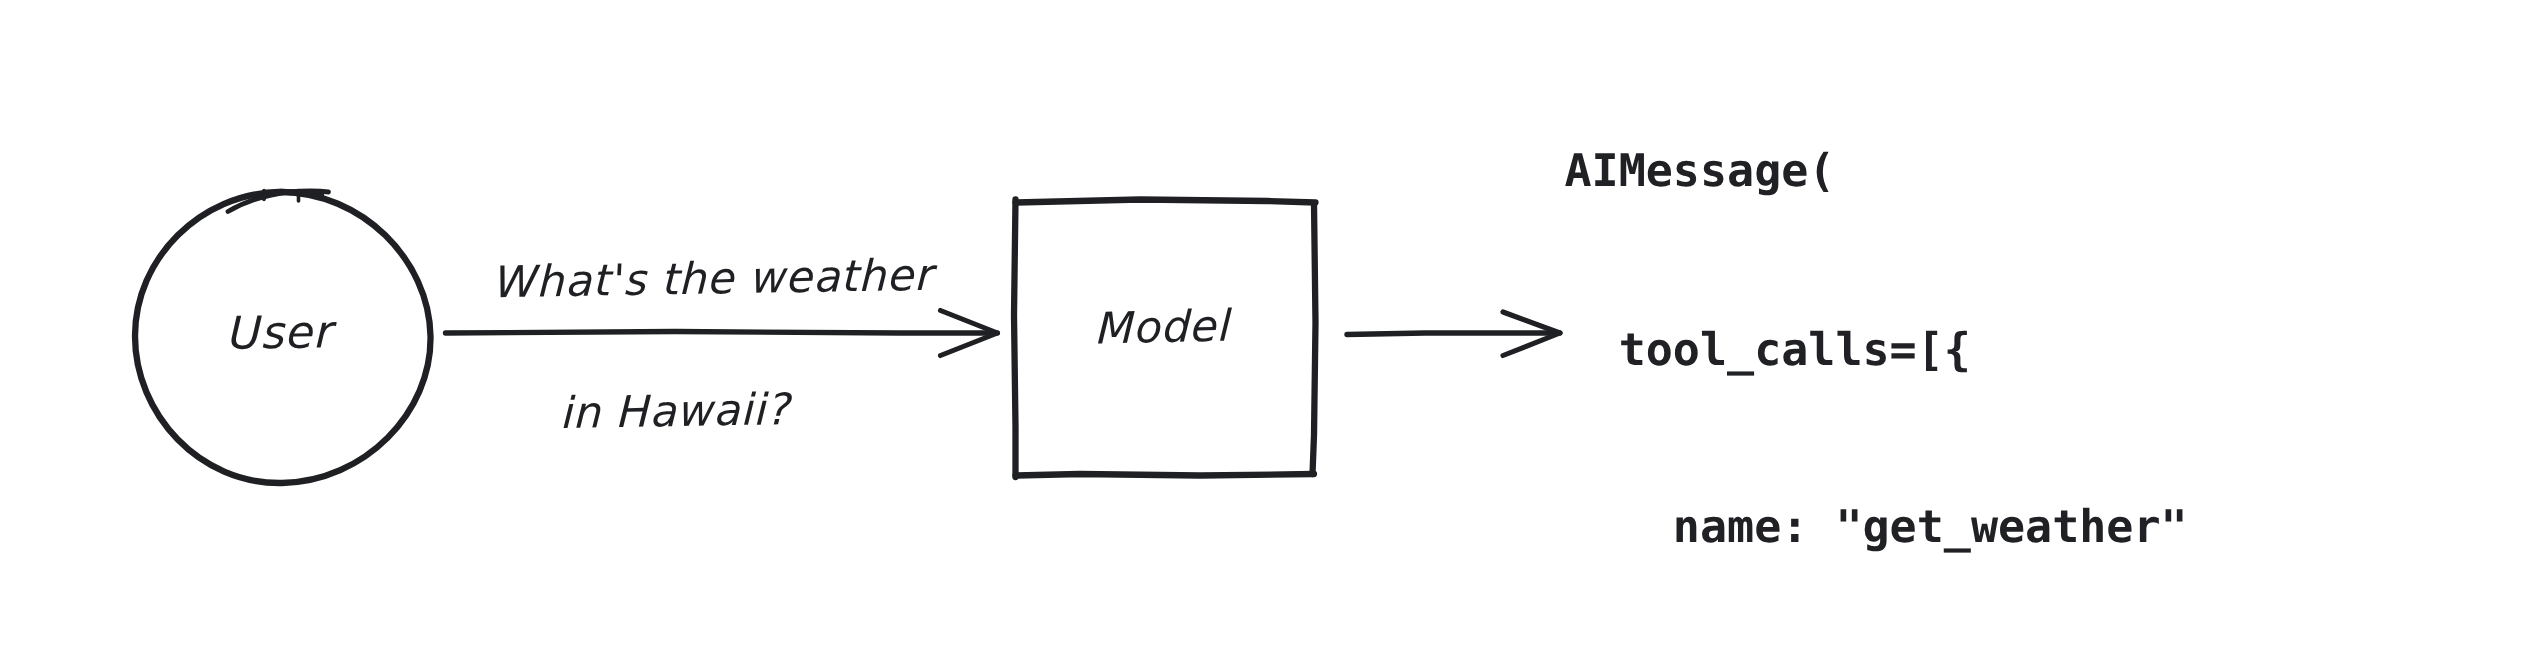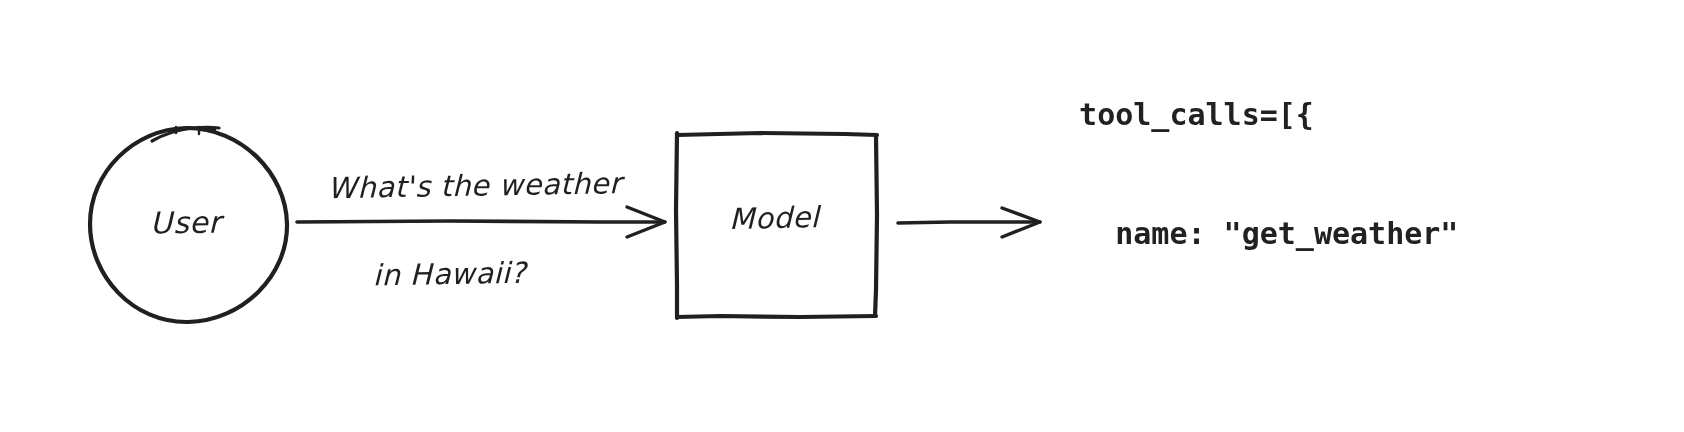--- a/index.html
+++ b/index.html
@@ -142,20 +142,21 @@
   <div class="hand-text" id="user-label">User</div>
 
   <div class="hand-text" id="model-label">Model</div>
 
   <div class="hand-text" id="edge-label">
     <span class="l1">What's the weather</span>
     <span class="l2">in Hawaii?</span>
   </div>
 
   <div id="code-block">
+    <span class="code-line">AIMessage(</span>
     <span class="code-line">  tool_calls=[{</span>
     <span class="code-line">    name: "get_weather"</span>
     
     
     
     
     
     
     
   </div>

